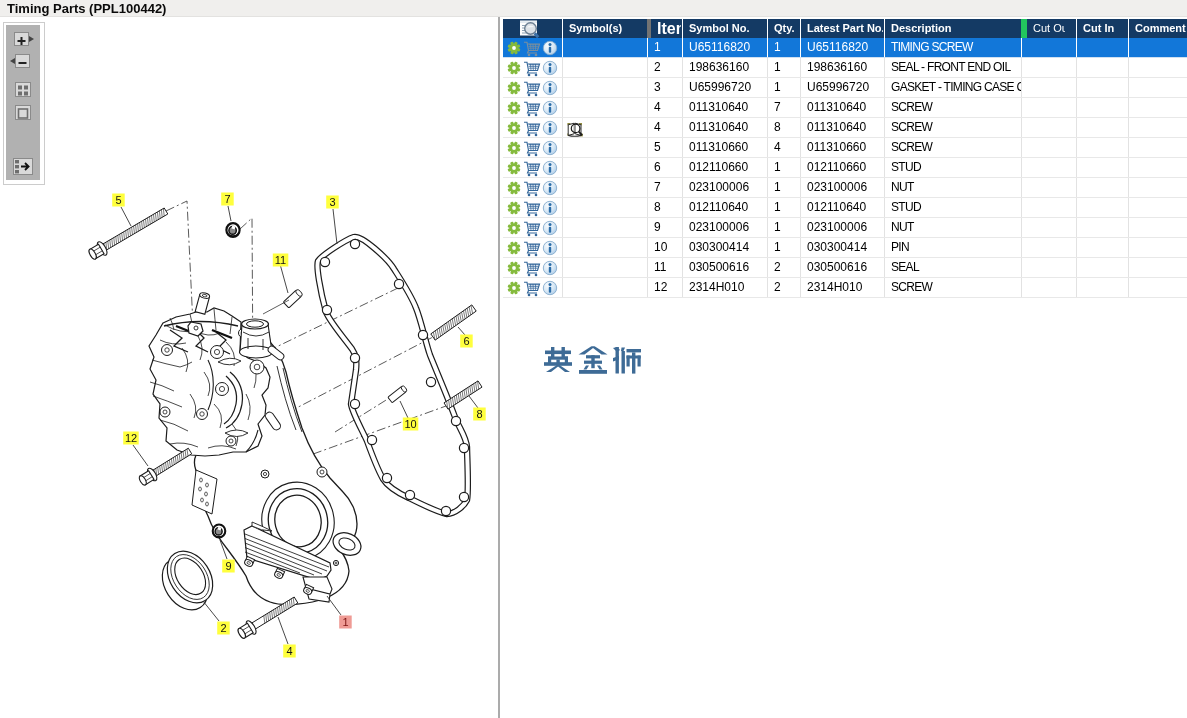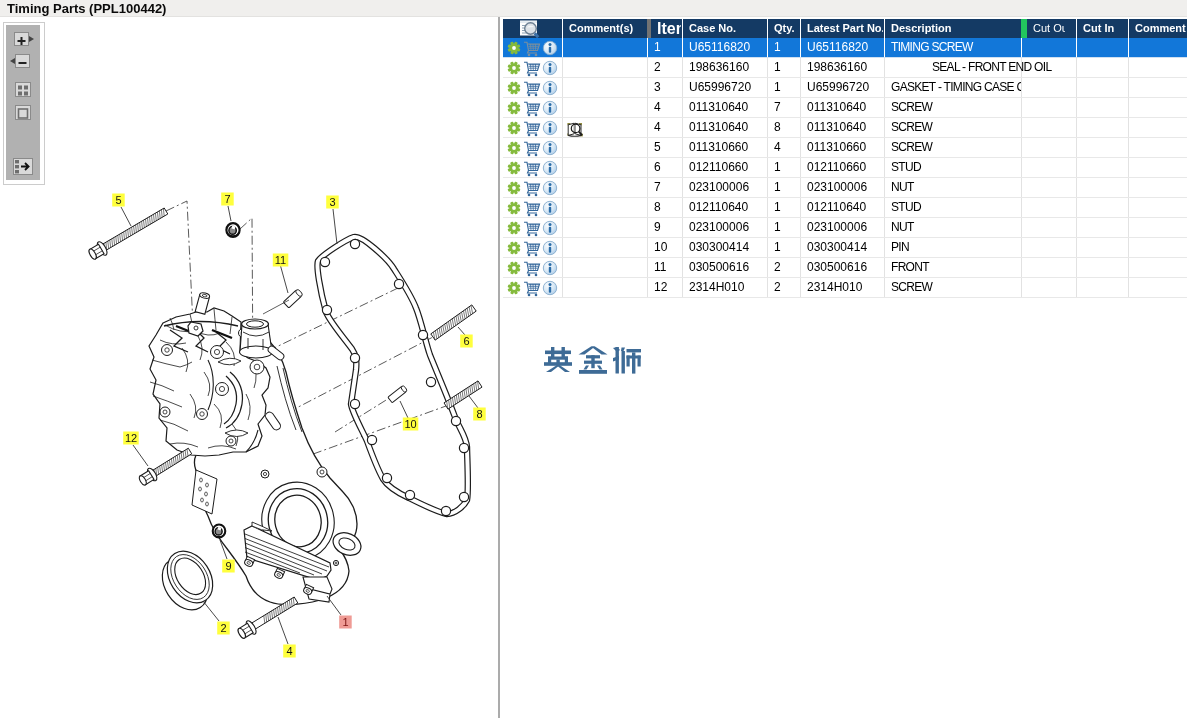--- a/index.html
+++ b/index.html
@@ -243,23 +243,23 @@
         <g fill="#6e6e6e">
           <rect x="1" y="1" width="4" height="3.4"></rect>
           <rect x="1" y="6" width="4" height="3.4"></rect>
           <rect x="1" y="11" width="4" height="3.4"></rect>
         </g>
         <path d="M7,7.5 h7 M11,4 l3.6,3.5 L11,11" stroke="#111" stroke-width="1.8" fill="none"></path>
       </svg></div>
 </div>
 <div style="position:absolute;left:498px;top:17px;width:2px;height:701px;background:#ababab"></div>
 <div style="position:absolute;left:503px;top:19px;width:684px;height:19px;background:#143a64">
-<div style="position:absolute;left:59px;top:0;width:84px;height:19px;border-left:1px solid #fff;color:#fff;font-weight:bold;font-size:11px;line-height:19px;padding-left:6px;box-sizing:border-box;overflow:hidden;white-space:nowrap">Comment(s)</div>
+<div style="position:absolute;left:59px;top:0;width:84px;height:19px;border-left:1px solid #fff;color:#fff;font-weight:bold;font-size:11px;line-height:19px;padding-left:6px;box-sizing:border-box;overflow:hidden;white-space:nowrap">Symbol(s)</div>
 <div style="position:absolute;left:144px;top:0;width:34px;height:19px;border-left:4px solid #737373;color:#fff;font-weight:bold;font-size:16px;line-height:19px;padding-left:6px;box-sizing:border-box;overflow:hidden;white-space:nowrap">Item</div>
-<div style="position:absolute;left:179px;top:0;width:84px;height:19px;border-left:1px solid #fff;color:#fff;font-weight:bold;font-size:11px;line-height:19px;padding-left:6px;box-sizing:border-box;overflow:hidden;white-space:nowrap">Case No.</div>
+<div style="position:absolute;left:179px;top:0;width:84px;height:19px;border-left:1px solid #fff;color:#fff;font-weight:bold;font-size:11px;line-height:19px;padding-left:6px;box-sizing:border-box;overflow:hidden;white-space:nowrap">Symbol No.</div>
 <div style="position:absolute;left:264px;top:0;width:32px;height:19px;border-left:1px solid #fff;color:#fff;font-weight:bold;font-size:11px;line-height:19px;padding-left:6px;box-sizing:border-box;overflow:hidden;white-space:nowrap">Qty.</div>
 <div style="position:absolute;left:297px;top:0;width:83px;height:19px;border-left:1px solid #fff;color:#fff;font-weight:bold;font-size:11px;line-height:19px;padding-left:6px;box-sizing:border-box;overflow:hidden;white-space:nowrap">Latest Part No.</div>
 <div style="position:absolute;left:381px;top:0;width:136px;height:19px;border-left:1px solid #fff;color:#fff;font-weight:bold;font-size:11px;line-height:19px;padding-left:6px;box-sizing:border-box;overflow:hidden;white-space:nowrap">Description</div>
 <div style="position:absolute;left:518px;top:0;width:44px;height:19px;border-left:6px solid #22c55e;color:#fff;font-weight:normal;font-size:11px;line-height:19px;padding-left:6px;box-sizing:border-box;overflow:hidden;white-space:nowrap">Cut Out</div>
 <div style="position:absolute;left:573px;top:0;width:51px;height:19px;border-left:1px solid #fff;color:#fff;font-weight:bold;font-size:11px;line-height:19px;padding-left:6px;box-sizing:border-box;overflow:hidden;white-space:nowrap">Cut In</div>
 <div style="position:absolute;left:625px;top:0;width:71px;height:19px;border-left:1px solid #fff;color:#fff;font-weight:bold;font-size:11px;line-height:19px;padding-left:6px;box-sizing:border-box;overflow:hidden;white-space:nowrap">Comment</div>
 <svg width="59" height="19" style="position:absolute;left:0;top:0">
       <g transform="translate(17,1.5)">
         <rect x="0" y="0" width="17" height="15" fill="#fdfdfd"></rect>
         <rect x="0" y="0.8" width="17" height="1.6" fill="#dfe7ee"></rect>
@@ -326,21 +326,21 @@
 <div style="position:absolute;left:264px;top:0;width:1px;height:19px;background:#e2e2e2"></div>
 <div style="position:absolute;left:297px;top:0;width:1px;height:19px;background:#e2e2e2"></div>
 <div style="position:absolute;left:381px;top:0;width:1px;height:19px;background:#e2e2e2"></div>
 <div style="position:absolute;left:518px;top:0;width:1px;height:19px;background:#e2e2e2"></div>
 <div style="position:absolute;left:573px;top:0;width:1px;height:19px;background:#e2e2e2"></div>
 <div style="position:absolute;left:625px;top:0;width:1px;height:19px;background:#e2e2e2"></div>
 <div style="position:absolute;left:145px;top:0;width:34px;height:19px;color:#000;font-size:12px;line-height:19px;padding-left:6px;box-sizing:border-box;overflow:hidden;white-space:nowrap;">2</div>
 <div style="position:absolute;left:180px;top:0;width:84px;height:19px;color:#000;font-size:12px;line-height:19px;padding-left:6px;box-sizing:border-box;overflow:hidden;white-space:nowrap;">198636160</div>
 <div style="position:absolute;left:265px;top:0;width:32px;height:19px;color:#000;font-size:12px;line-height:19px;padding-left:6px;box-sizing:border-box;overflow:hidden;white-space:nowrap;">1</div>
 <div style="position:absolute;left:298px;top:0;width:83px;height:19px;color:#000;font-size:12px;line-height:19px;padding-left:6px;box-sizing:border-box;overflow:hidden;white-space:nowrap;">198636160</div>
-<div style="position:absolute;left:382px;top:0;width:136px;height:19px;color:#000;font-size:12px;line-height:19px;padding-left:6px;box-sizing:border-box;overflow:hidden;white-space:nowrap;letter-spacing:-0.7px;margin-left:41px;">SEAL - FRONT END OIL</div>
+<div style="position:absolute;left:382px;top:0;width:136px;height:19px;color:#000;font-size:12px;line-height:19px;padding-left:6px;box-sizing:border-box;overflow:hidden;white-space:nowrap;letter-spacing:-0.7px;">SEAL - FRONT END OIL</div>
 <svg width="59" height="20" style="position:absolute;left:0;top:0">
 <defs>
         <radialGradient id="ig1" cx="35%" cy="30%" r="75%">
           <stop offset="0" stop-color="#f7fbfe"></stop>
           <stop offset="0.6" stop-color="#d8e8f5"></stop>
           <stop offset="1" stop-color="#aecde8"></stop>
         </radialGradient>
       </defs>
 <g transform="translate(11,10)">
         <rect x="-1.6" y="-6.4" width="3.2" height="3.6" rx="1" transform="rotate(22)" fill="#85ba3c"></rect>
@@ -829,21 +829,21 @@
 <div style="position:absolute;left:264px;top:0;width:1px;height:19px;background:#e2e2e2"></div>
 <div style="position:absolute;left:297px;top:0;width:1px;height:19px;background:#e2e2e2"></div>
 <div style="position:absolute;left:381px;top:0;width:1px;height:19px;background:#e2e2e2"></div>
 <div style="position:absolute;left:518px;top:0;width:1px;height:19px;background:#e2e2e2"></div>
 <div style="position:absolute;left:573px;top:0;width:1px;height:19px;background:#e2e2e2"></div>
 <div style="position:absolute;left:625px;top:0;width:1px;height:19px;background:#e2e2e2"></div>
 <div style="position:absolute;left:145px;top:0;width:34px;height:19px;color:#000;font-size:12px;line-height:19px;padding-left:6px;box-sizing:border-box;overflow:hidden;white-space:nowrap;">11</div>
 <div style="position:absolute;left:180px;top:0;width:84px;height:19px;color:#000;font-size:12px;line-height:19px;padding-left:6px;box-sizing:border-box;overflow:hidden;white-space:nowrap;">030500616</div>
 <div style="position:absolute;left:265px;top:0;width:32px;height:19px;color:#000;font-size:12px;line-height:19px;padding-left:6px;box-sizing:border-box;overflow:hidden;white-space:nowrap;">2</div>
 <div style="position:absolute;left:298px;top:0;width:83px;height:19px;color:#000;font-size:12px;line-height:19px;padding-left:6px;box-sizing:border-box;overflow:hidden;white-space:nowrap;">030500616</div>
-<div style="position:absolute;left:382px;top:0;width:136px;height:19px;color:#000;font-size:12px;line-height:19px;padding-left:6px;box-sizing:border-box;overflow:hidden;white-space:nowrap;letter-spacing:-0.7px;">FRONT</div>
+<div style="position:absolute;left:382px;top:0;width:136px;height:19px;color:#000;font-size:12px;line-height:19px;padding-left:6px;box-sizing:border-box;overflow:hidden;white-space:nowrap;letter-spacing:-0.7px;">SEAL</div>
 <svg width="59" height="20" style="position:absolute;left:0;top:0">
 <defs>
         <radialGradient id="ig11" cx="35%" cy="30%" r="75%">
           <stop offset="0" stop-color="#f7fbfe"></stop>
           <stop offset="0.6" stop-color="#d8e8f5"></stop>
           <stop offset="1" stop-color="#aecde8"></stop>
         </radialGradient>
       </defs>
 <g transform="translate(11,10)">
         <rect x="-1.6" y="-6.4" width="3.2" height="3.6" rx="1" transform="rotate(22)" fill="#85ba3c"></rect>

